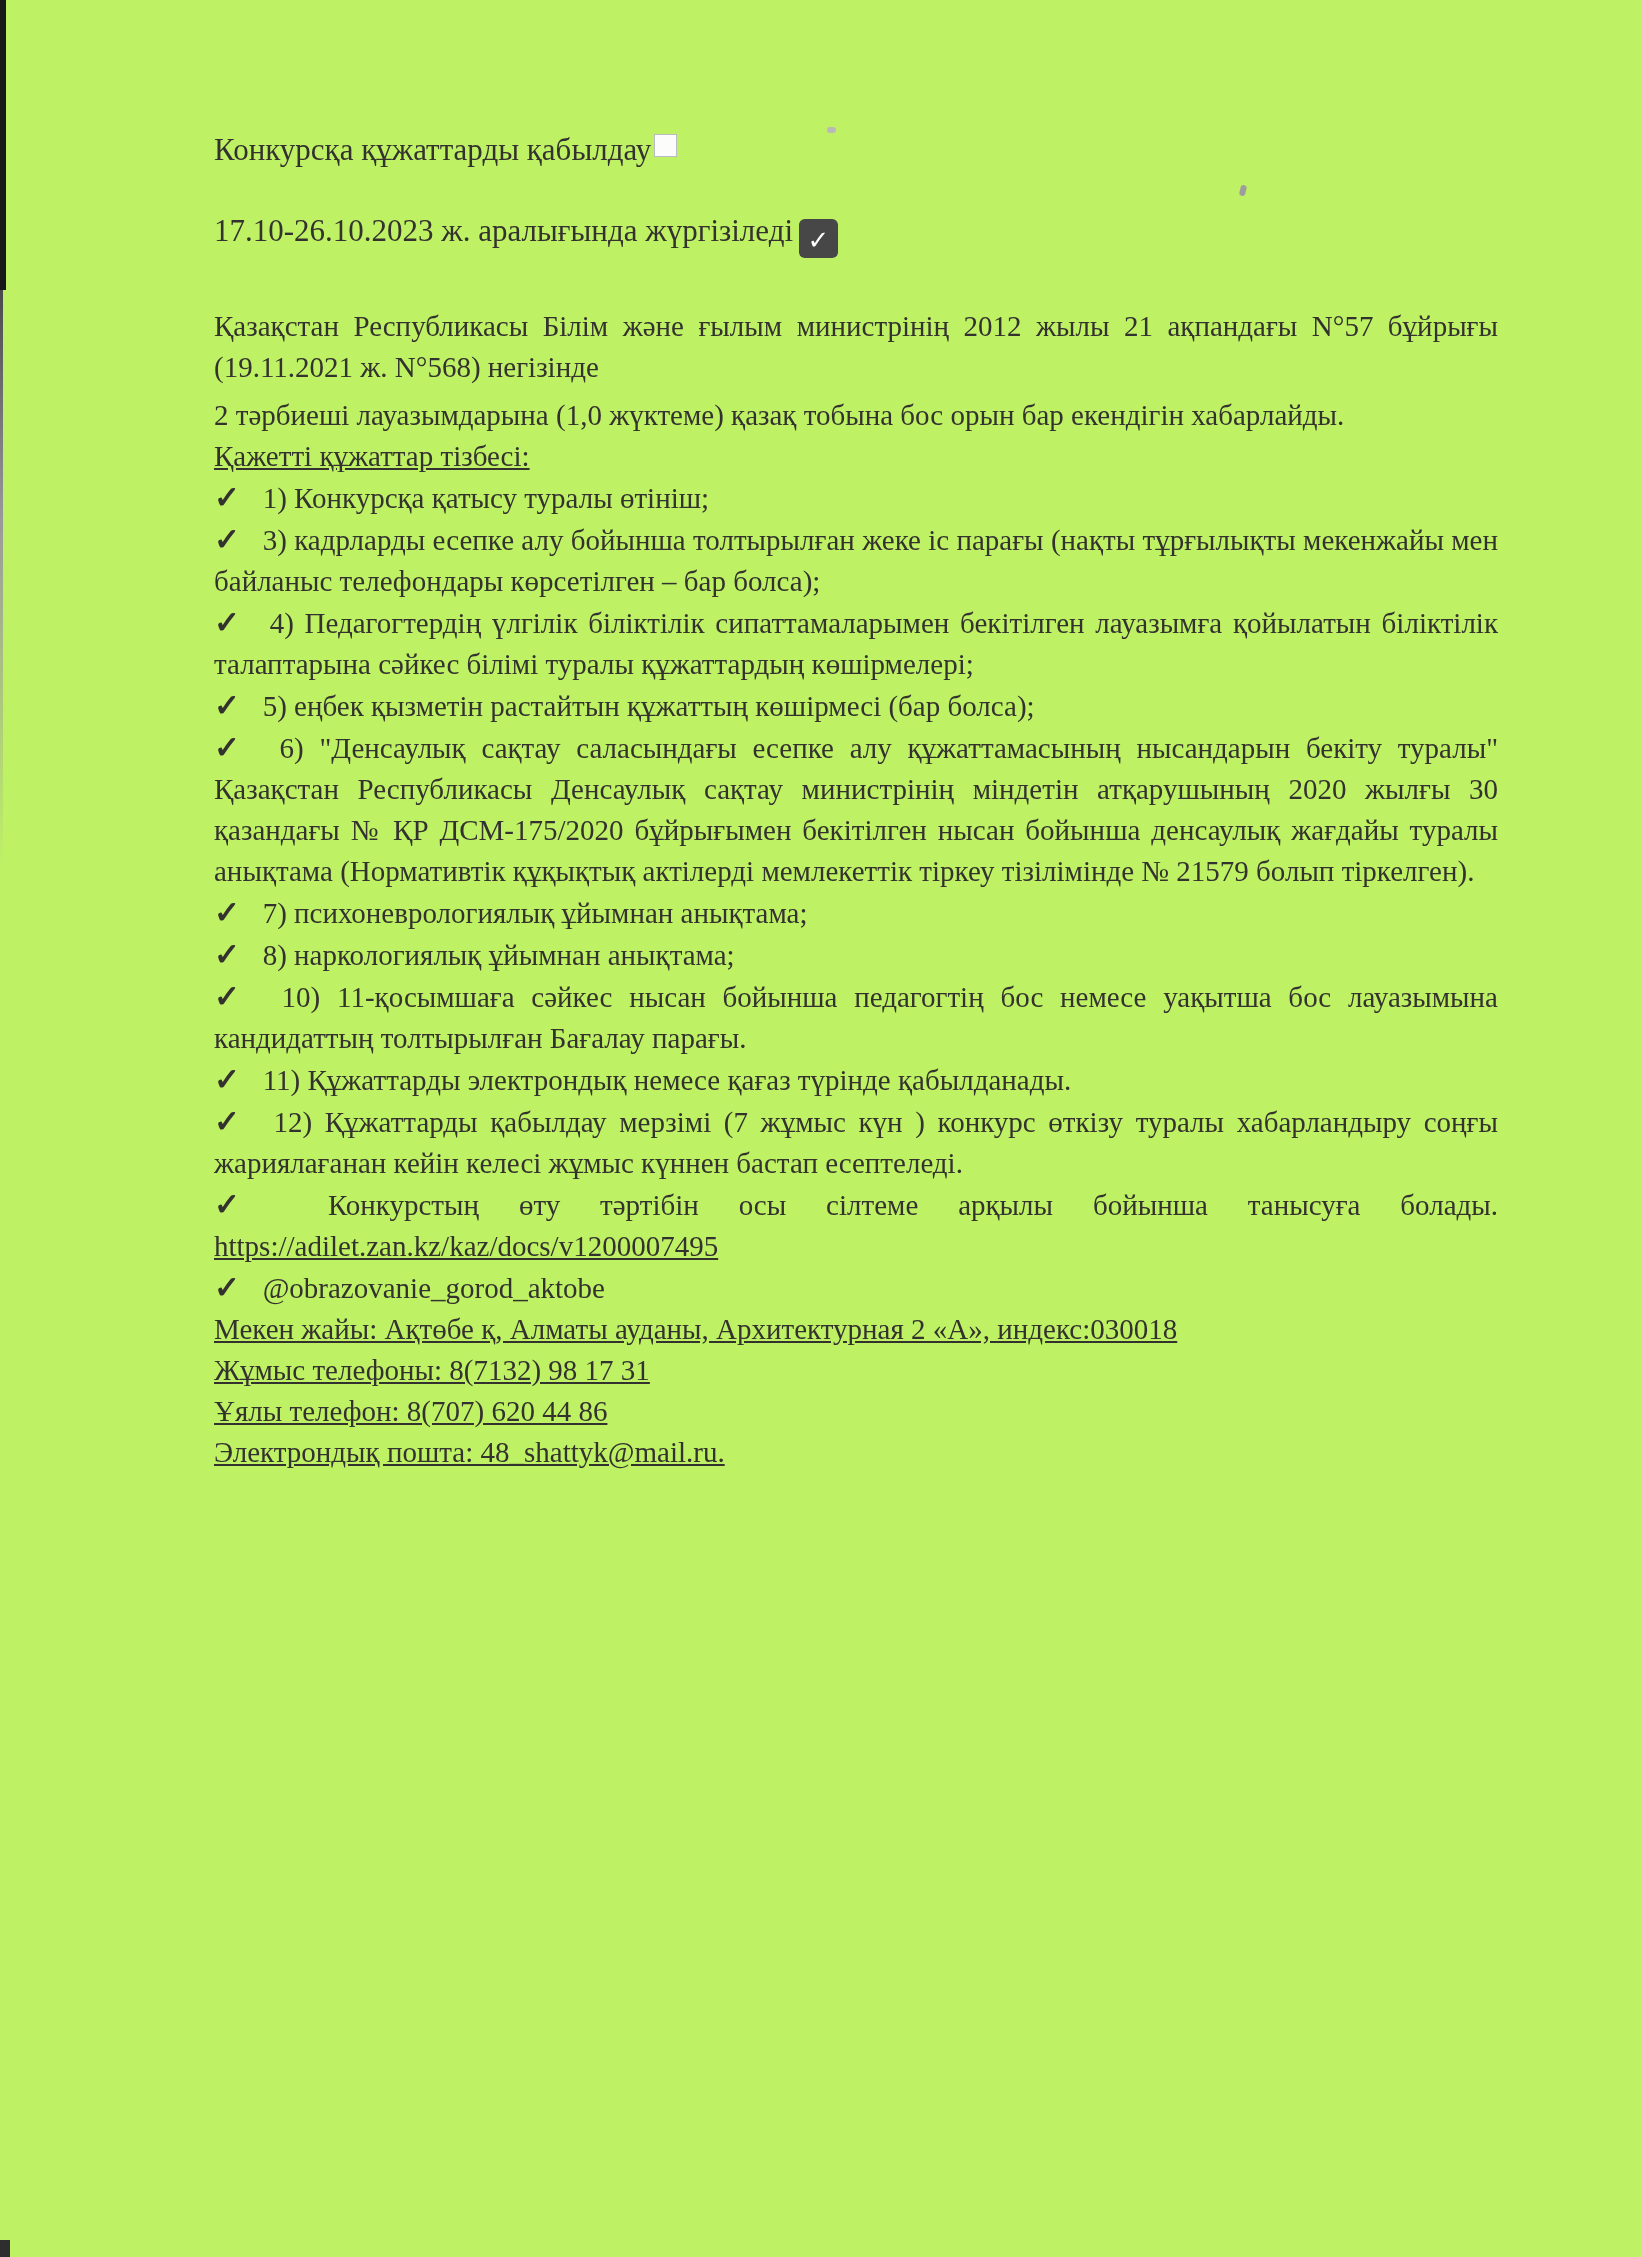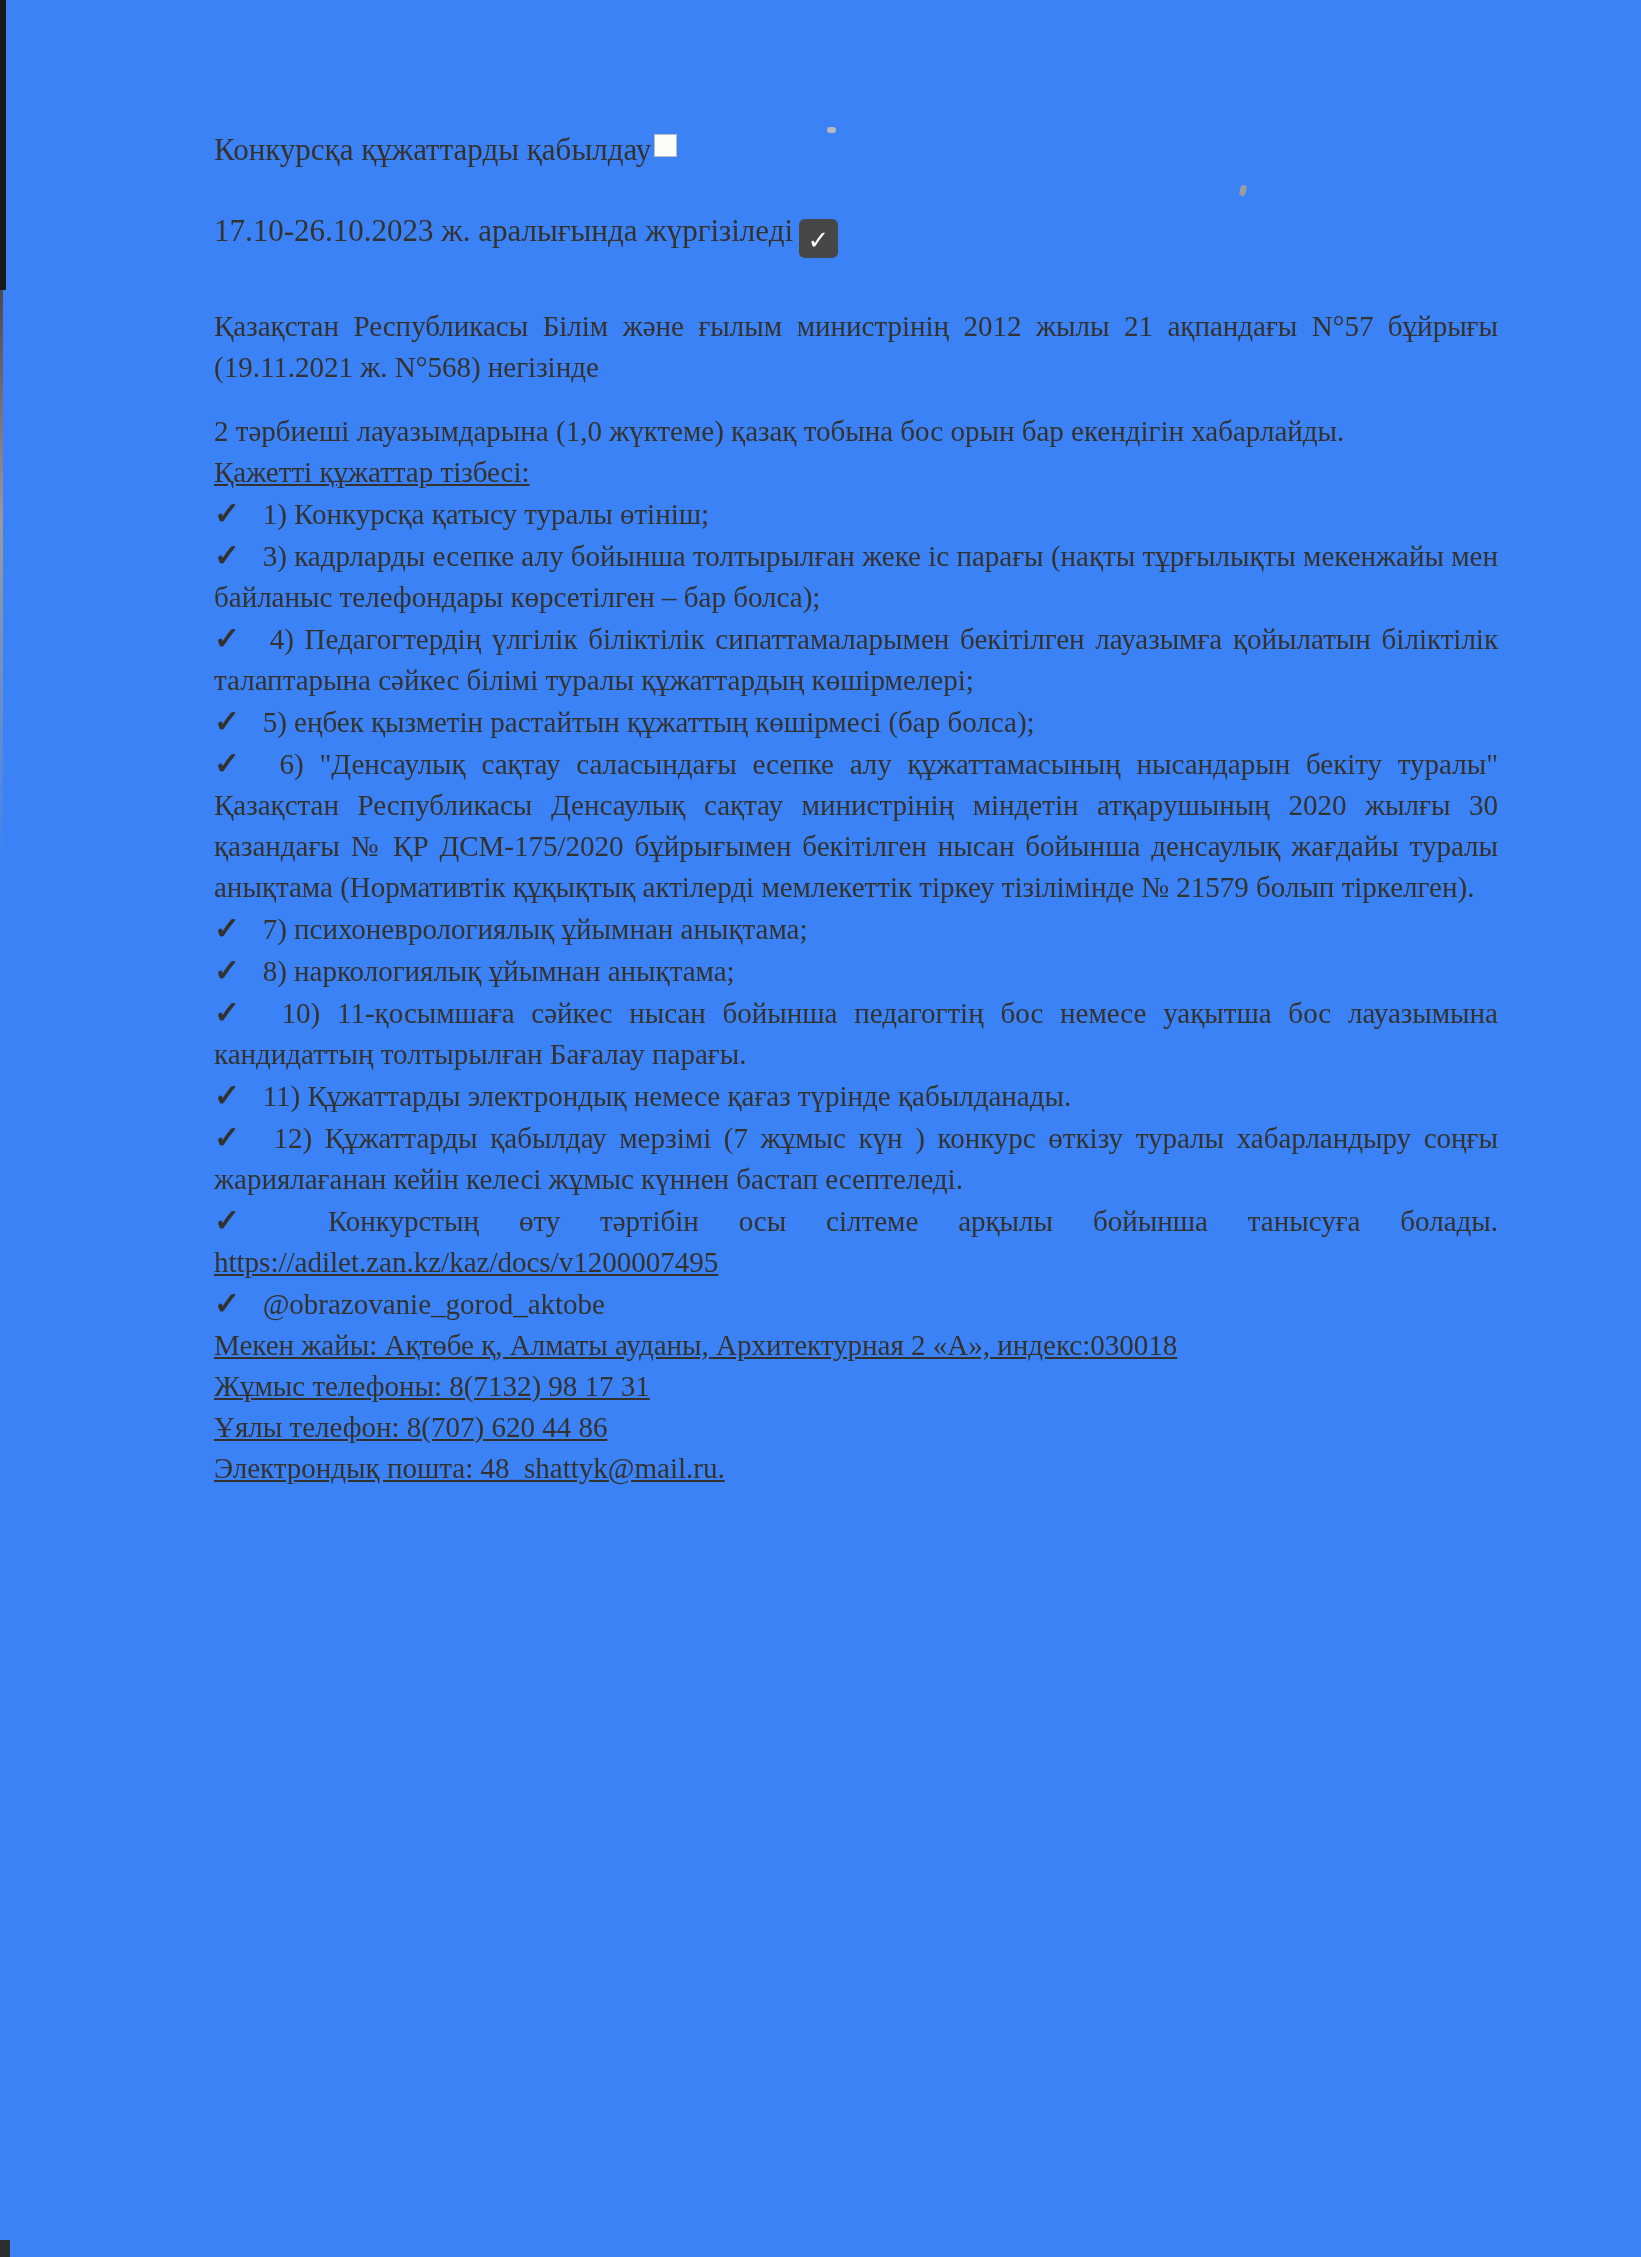--- a/index.html
+++ b/index.html
@@ -1,38 +1,38 @@
 <!DOCTYPE html>
 <html><head>
 <meta charset="utf-8">
 <style>
   html,body{margin:0;padding:0;background:#e8e8e8;}
   .page{
     position:relative;
     width:1641px;height:2257px;
-    background:#3b82f6;
+    background:#bef264;
     overflow:hidden;
     font-family:"Liberation Serif","DejaVu Serif",serif;
     color:#34322e;
   }
   
   .edge-strip{position:absolute;left:0;top:0;width:5.8px;height:290px;background:#181818;}
   .edge-strip-fade{position:absolute;left:0;top:290px;width:2.9px;height:579px;
     background:linear-gradient(#4a4a4a,#9a9a9a 40%,rgba(200,200,200,0));}
   .corner-mark{position:absolute;left:0;bottom:0;width:9.7px;height:17.4px;background:#2e2e2e;}
   .speck-1{position:absolute;left:827px;top:127px;width:8.7px;height:5.8px;background:#b9b9b9;border-radius:2.9px;}
   .speck-2{position:absolute;left:1240px;top:185px;width:5.8px;height:10.6px;background:#9d9d9d;border-radius:2.9px;transform:rotate(14deg);}
 
   .content{position:absolute;left:214px;top:129px;width:1284px;}
   p{margin:0;font-size:29px;line-height:41px;}
 
   .title-line{font-size:31px;line-height:42px;margin-bottom:39px;text-align:left;}
   .date-line{font-size:31px;line-height:42px;margin-bottom:48px;text-align:left;}
   .para{text-align:justify;}
-  .para-legal{margin-bottom:23px;}
+  .para-legal{margin-bottom:7px;}
   .plain{text-align:left;text-decoration:underline;}
   .item{text-align:justify;}
   .stretch{text-align-last:justify;}
 
   .check{font-weight:600;font-size:31px;margin-right:15.4px;letter-spacing:0;}
   .item-text{}
 
   .cb-empty{
     display:inline-block;width:21px;height:21px;
     border:1.9px solid #b9bcc2;background:#fcfcfb;

